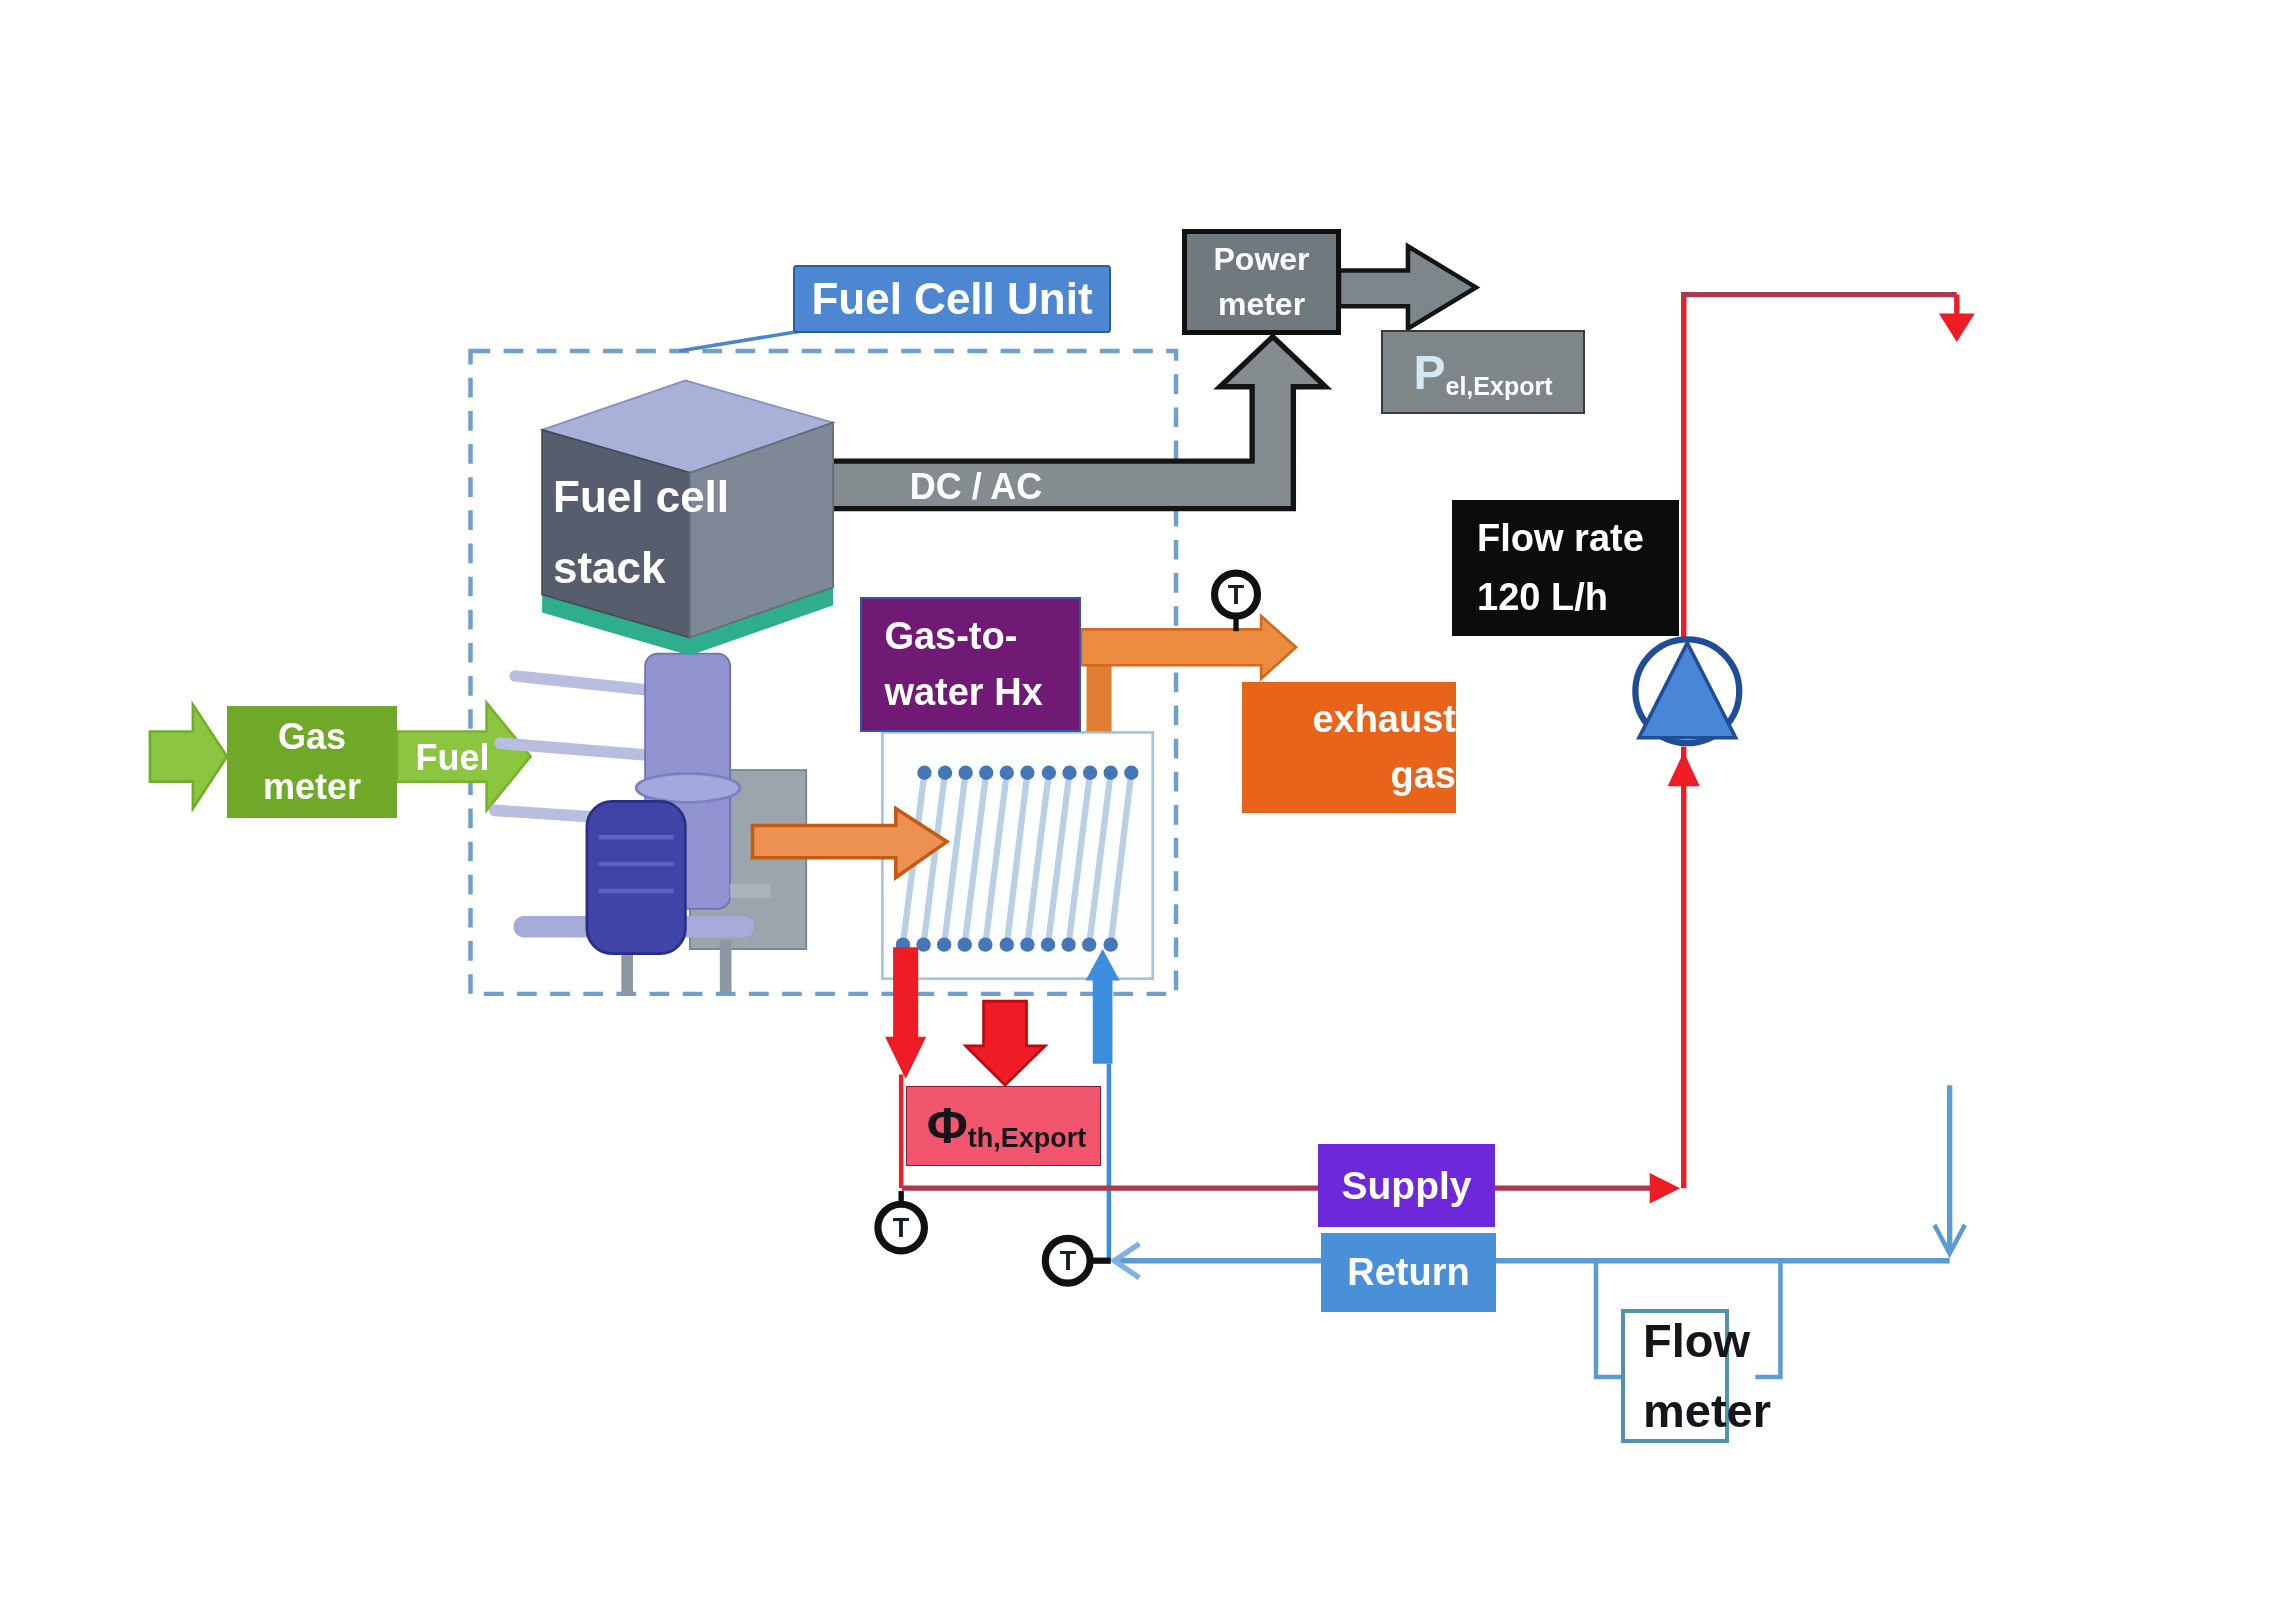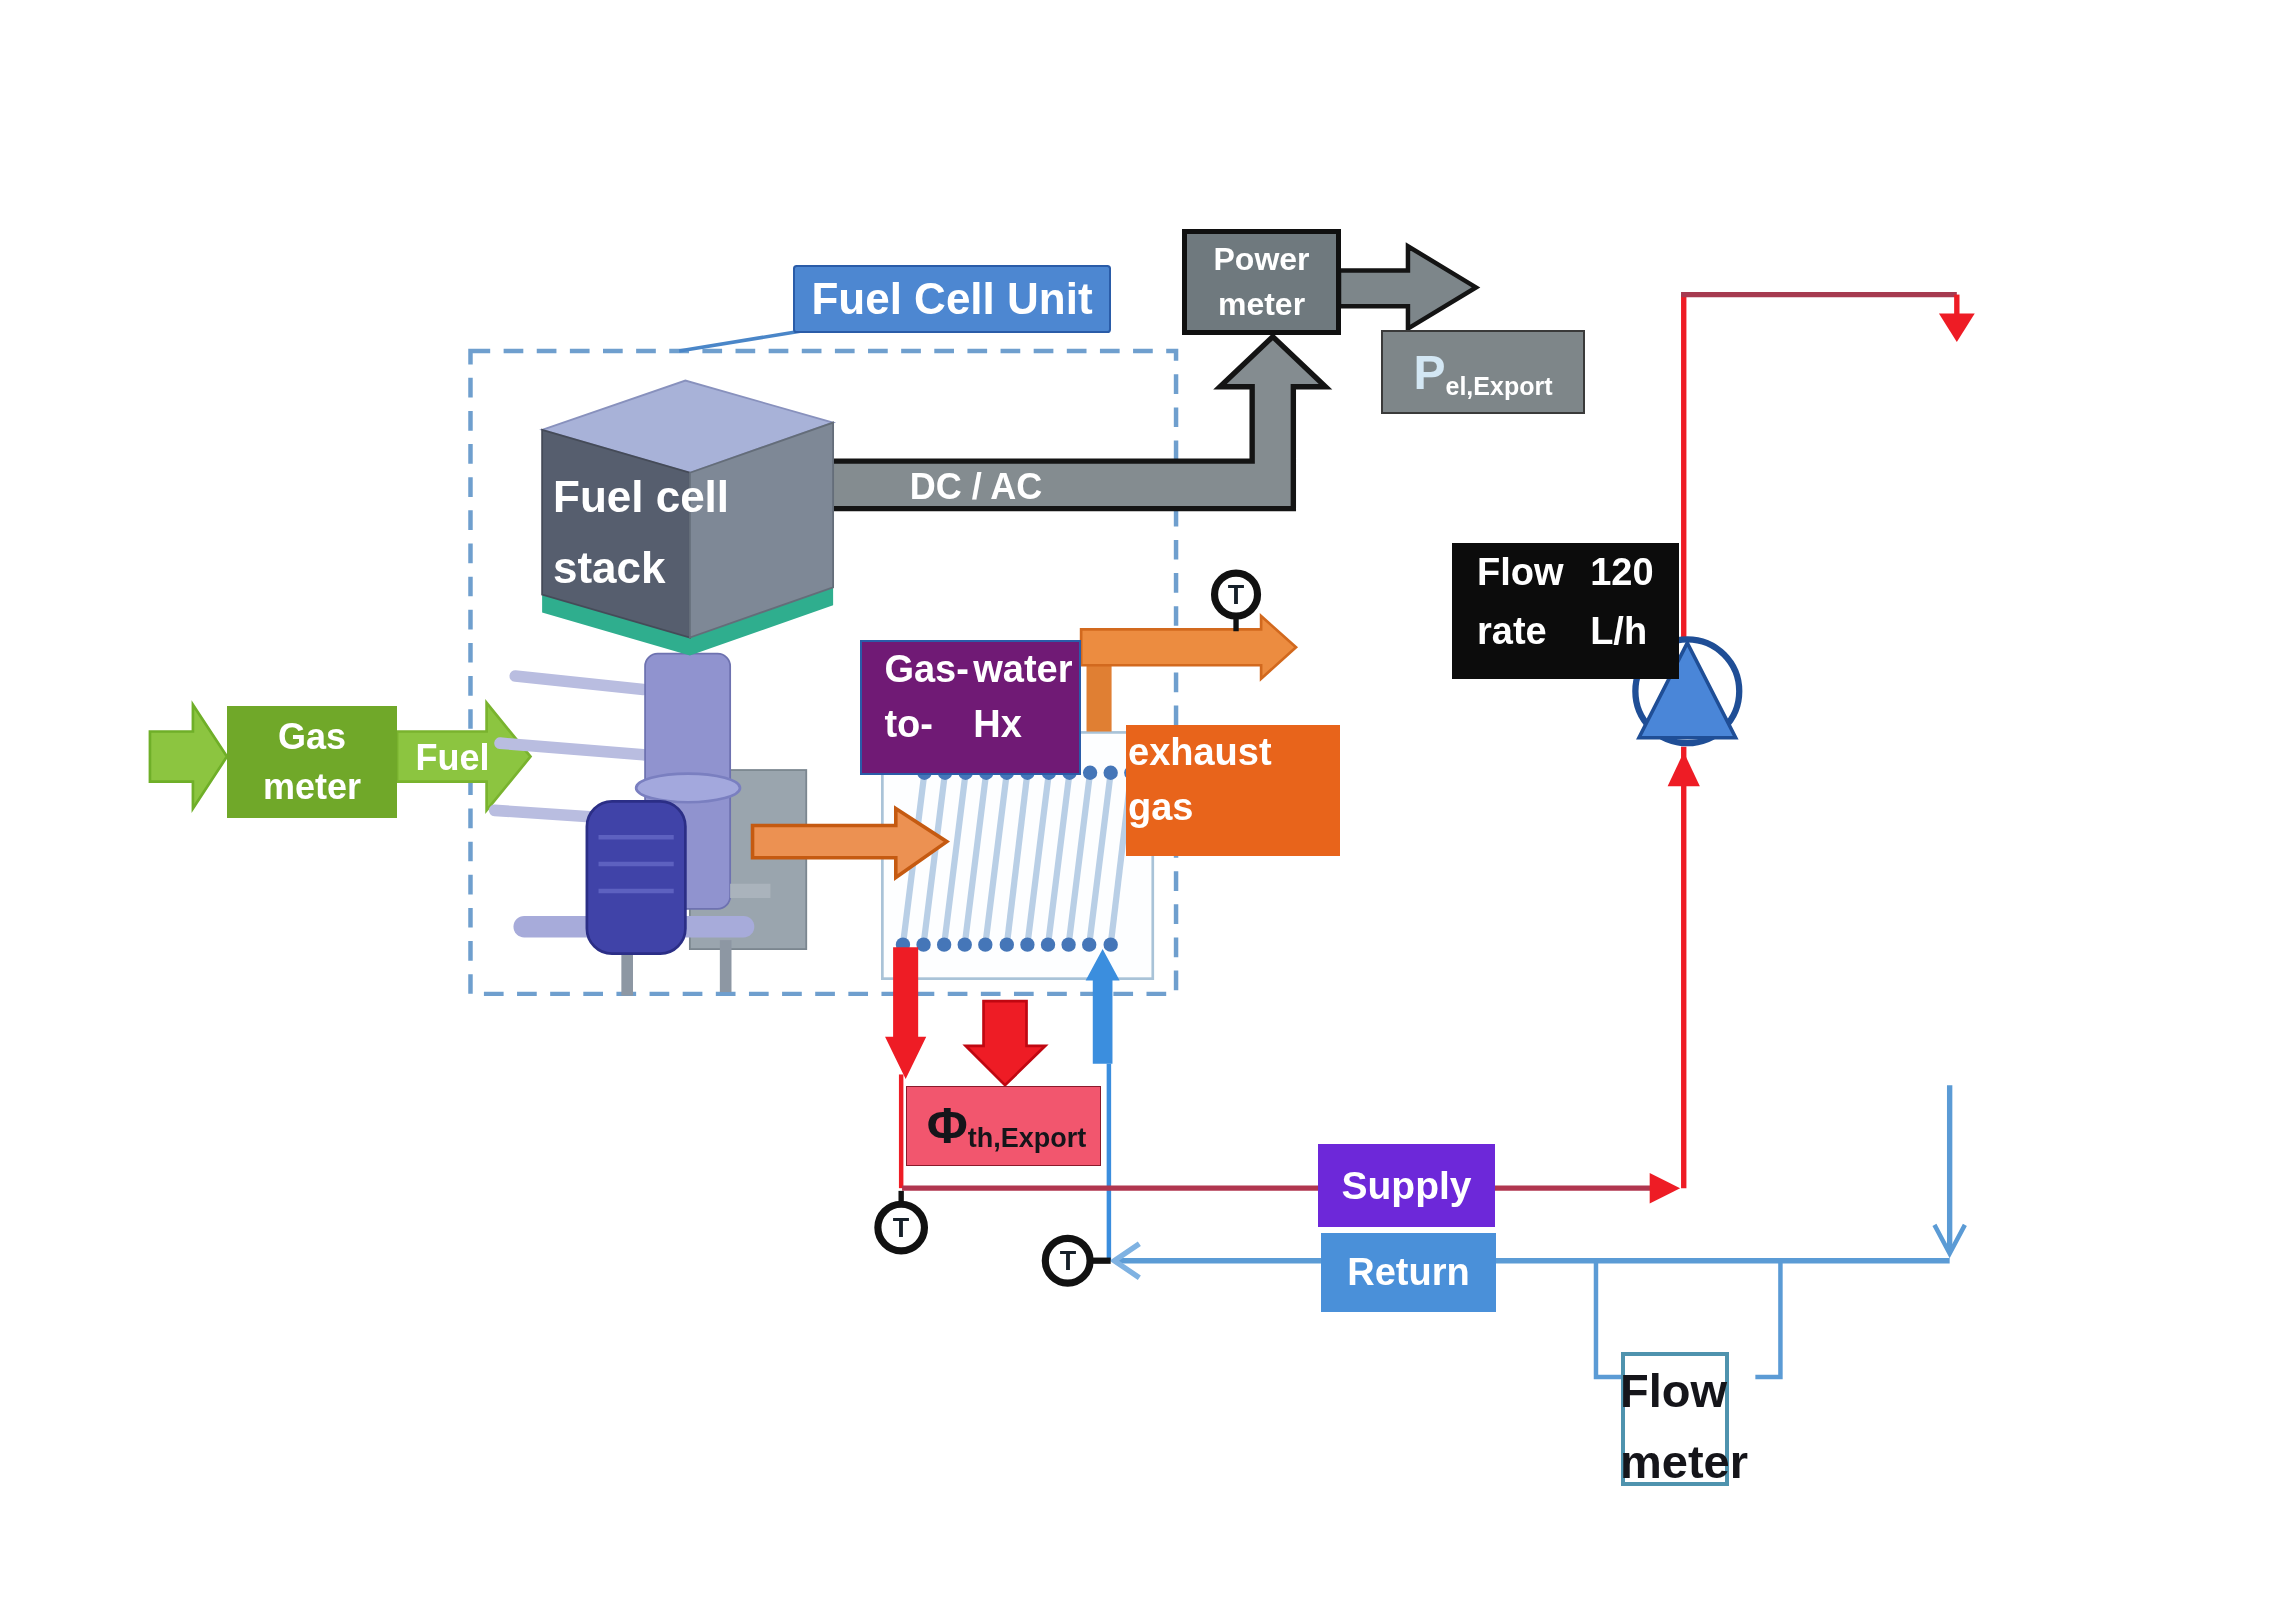--- a/index.html
+++ b/index.html
@@ -1,21 +1,21 @@
 <!DOCTYPE html>
 <html style="--green_arrow: #8cc540; --green_box: #70a829; --label_blue: #4d87d1; --hx_blue: #4a8ad8; --meter_gray: #6f797e; --electric_gray: #848c90; --exhaust_orange: #e8641b; --pipe_orange: #ec8c40; --black_box: #0c0c0c; --tank_fill: #6cb9f0; --tank_border: #2563ad; --bright_red: #ee1c25; --supply_dark_red: #b0364f; --return_blue: #5b9bd5; --phi_pink: #f2566e; --dashed_border: #6f9fce; --pump_blue: #4a86d8;font-size:14.3px"><head>
 <meta charset="utf-8">
 <style>
   html,body{margin:0;padding:0;background:#ffffff;}
   #stage{position:relative;width:2293px;height:1609px;background:#ffffff;overflow:hidden;
          font-family:"Liberation Sans",sans-serif;font-weight:bold;}
   #shapes{position:absolute;left:0;top:0;}
   .abs{position:absolute;box-sizing:border-box;}
   .box{display:flex;align-items:center;justify-content:center;text-align:center;color:#fff;}
-  .boxL{display:flex;flex-direction:row;justify-content:center;color:#fff;text-align:left;margin-top:43px;}
+  .boxL{display:flex;flex-direction:column;justify-content:center;color:#fff;text-align:left;}
   .nowrap{white-space:nowrap;}
   .tletter{display:flex;align-items:center;justify-content:center;color:#16202a;font-size:27px;}
 </style>
 </head>
 <body>
 
 <div id="stage">
 
   <svg id="shapes" width="2293" height="1609" viewBox="0 0 2560 1797">
 
@@ -156,21 +156,21 @@
   <div class="abs" style="left:1381px;top:330px;width:204px;height:84px;background:#7e8689;border:2.7px solid #3a3a3a;display:flex;align-items:center;justify-content:center;">
     <span style="font-size:48px;color:#d3e7f4;">P</span>
       <span style="font-size:25px;color:#ffffff;vertical-align:sub;position:relative;top:14.3px;">el,Export</span>
   </div>
 
   <div class="abs boxL" style="left:860px;top:597px;width:221px;height:135px;background:#701a75;border:2.7px solid #2a5ca8;padding-left:22.4px;font-size:38px;line-height:1.45;">
     <span>Gas-to-</span>
     <span>water Hx</span>
   </div>
 
-  <div class="abs boxL" style="left:1126px;top:682px;width:214px;height:131px;background:#e8641b;padding-left:2px;font-size:38px;line-height:1.45;">
+  <div class="abs boxL" style="left:1242px;top:682px;width:214px;height:131px;background:#e8641b;padding-left:16px;font-size:38px;line-height:1.45;text-align:right;">
     <span>exhaust gas</span>
   </div>
 
   <div class="abs boxL" style="left:1452px;top:500px;width:227px;height:136px;background:#0c0c0c;padding-left:25px;font-size:38px;line-height:1.55;">
     <span>Flow rate</span>
     <span>120 L/h</span>
   </div>
 
 
   <div class="abs" style="left:906px;top:1086px;width:195px;height:80px;background:#f2566e;border:1.8px solid #8a1a2b;display:flex;align-items:center;padding-left:19.7px;">

